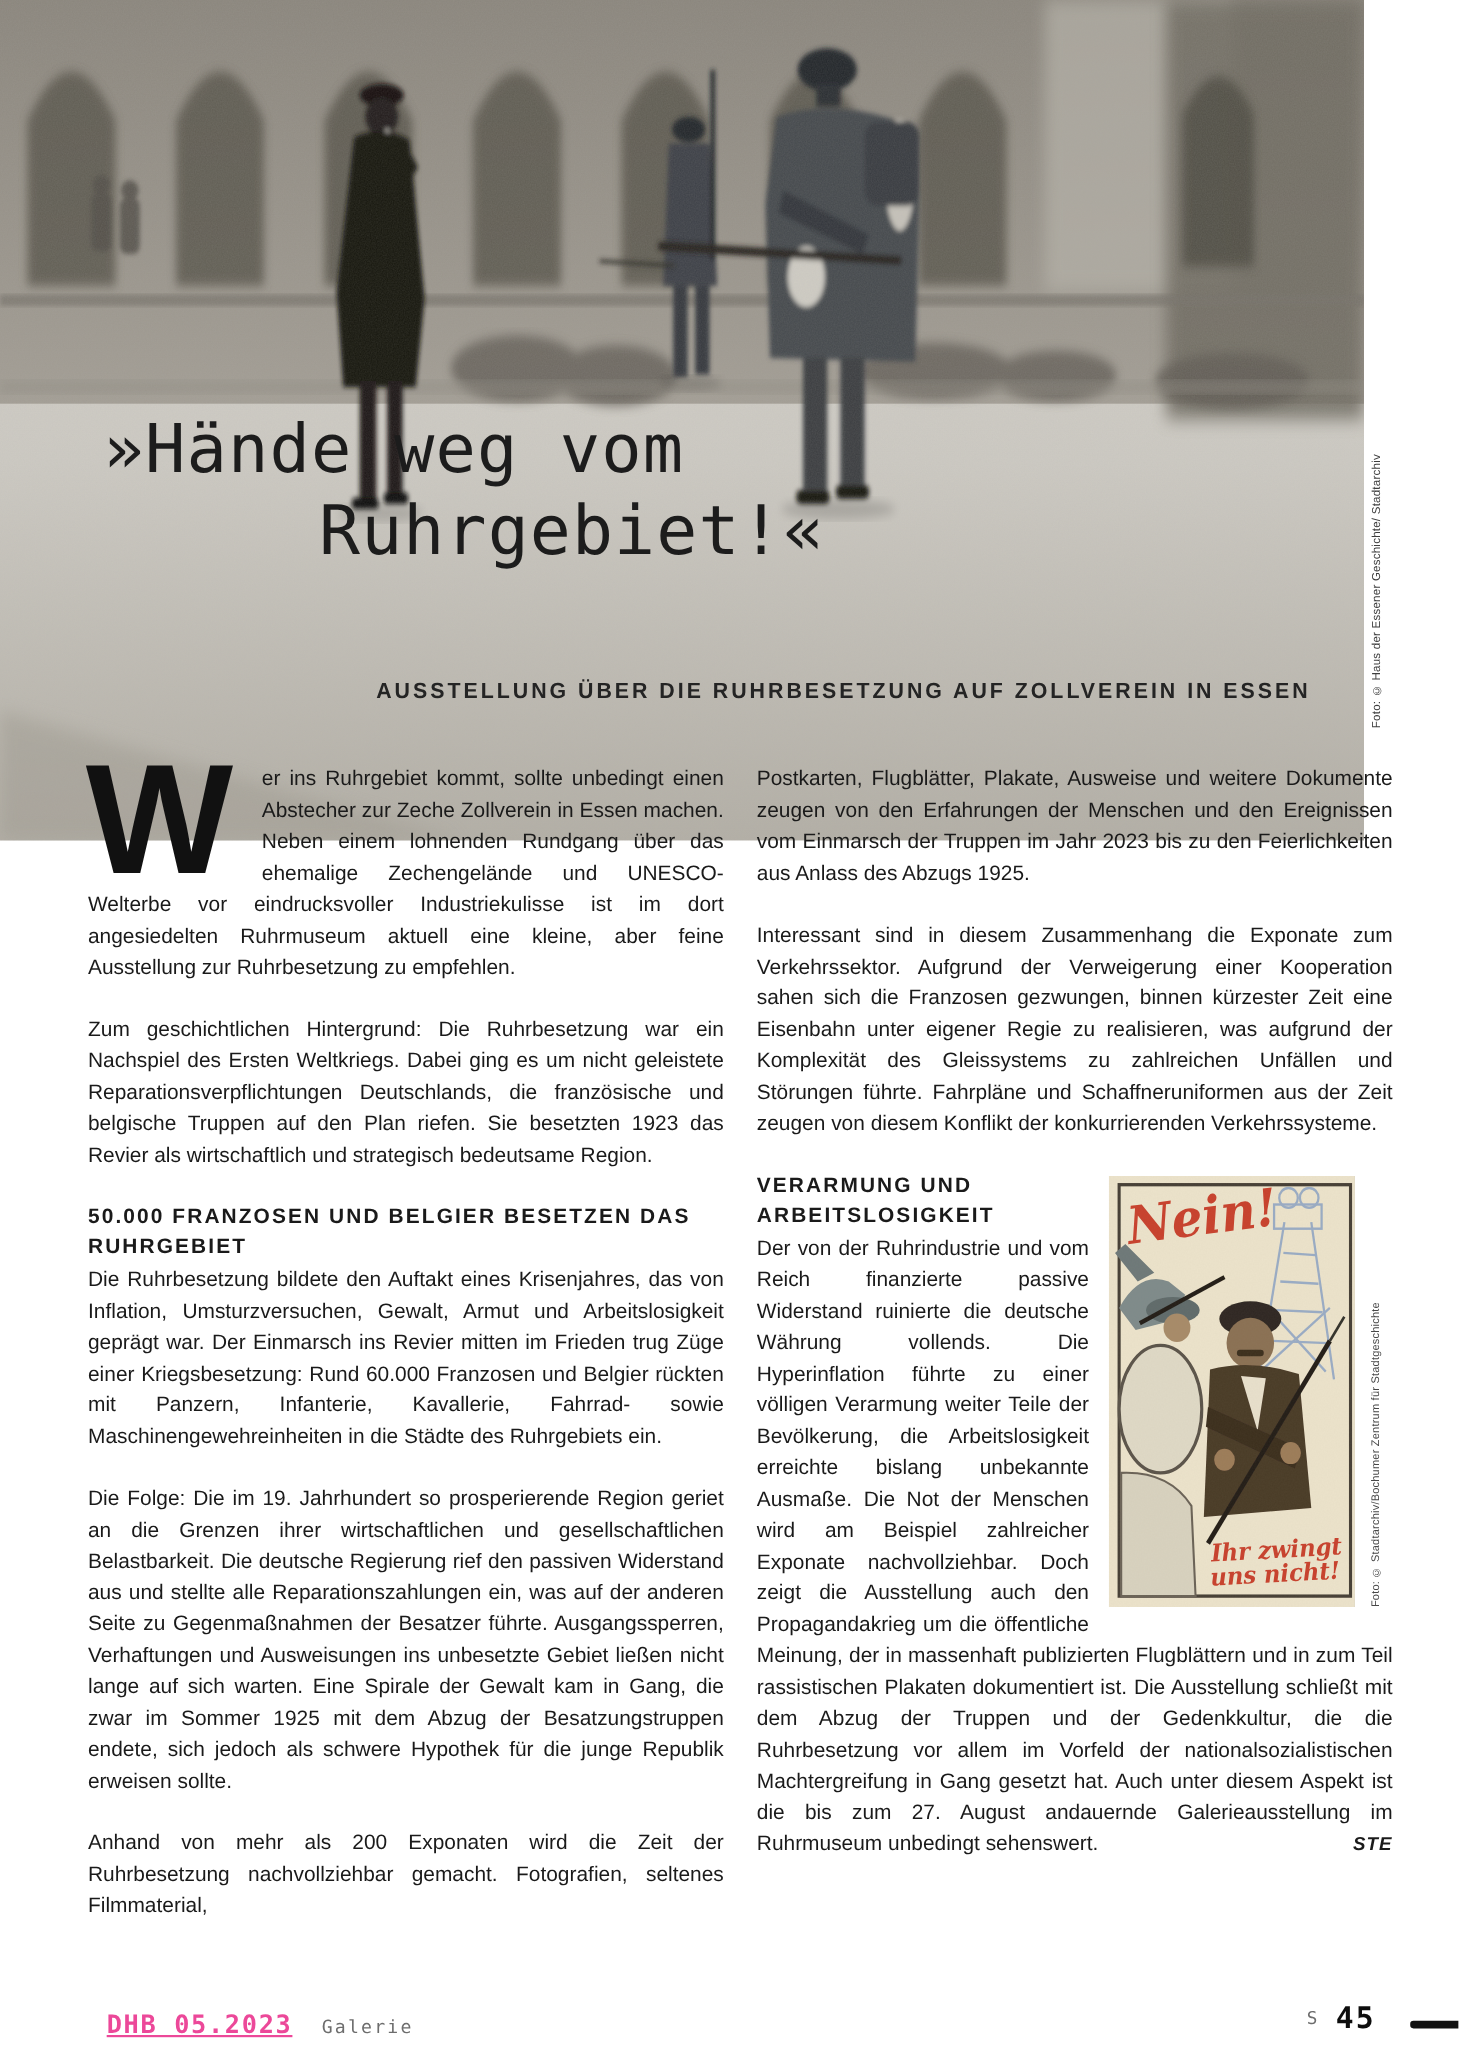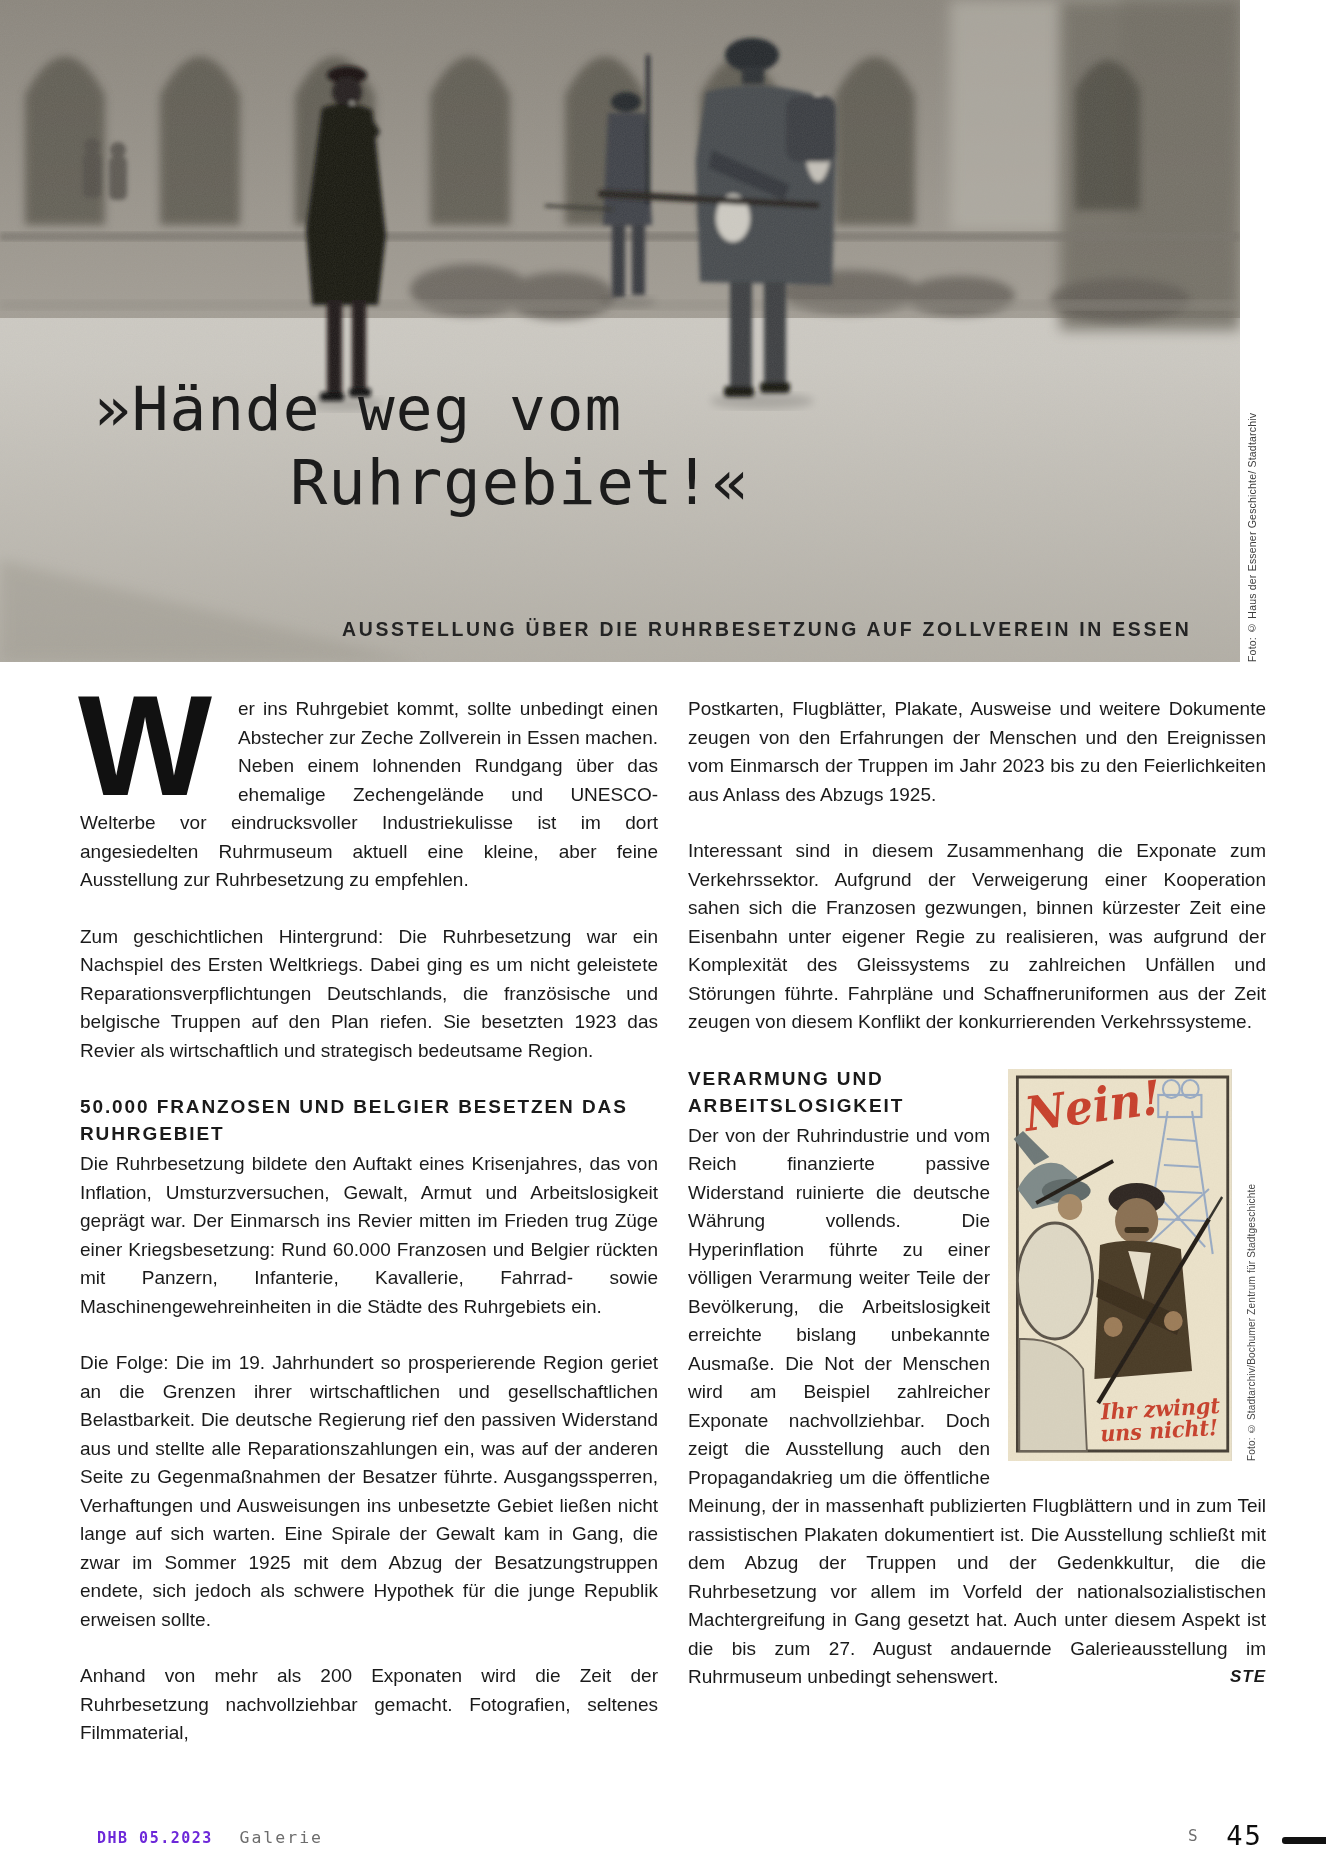--- a/index.html
+++ b/index.html
@@ -2,21 +2,21 @@
 <html lang="de"><head>
 <meta charset="utf-8">
 <style>
   html,body{margin:0;padding:0;}
   body{
     width:1326px;height:1875px;position:relative;background:#ffffff;
     font-family:"Liberation Sans",sans-serif;color:#1b1b1b;overflow:hidden;
   }
   
   .hero{
-    position:absolute;left:0;top:0;width:1240px;height:662px;overflow:hidden;
+    position:absolute;left:0;top:0;width:1240px;height:764px;overflow:hidden;
     background:#c4c0b8;
   }
   .hero svg{display:block;width:100%;height:100%;}
   .hero-title{
     position:absolute;color:#1c1c1c;
     font-family:"DejaVu Sans Mono",monospace;font-weight:500;
     font-size:61px;line-height:1;letter-spacing:1px;white-space:nowrap;
   }
   .hero-title.l1{left:94px;top:378px;}
   .hero-title.l2{left:290px;top:452px;font-size:62px;}
@@ -56,28 +56,28 @@
     float:right;width:258px;margin:4px 0 10px 18px;display:flex;gap:6px;
   }
   .poster-img{width:238px;height:392px;display:block;box-shadow:0 0 0 1px #d8d2c2 inset;}
   .vcredit.poster-credit{position:static;height:392px;font-size:10px;color:#474747;}
   .author{float:right;font-weight:bold;font-style:italic;font-size:17px;letter-spacing:1px;line-height:28.5px;}
   
   .footer-left{
     position:absolute;left:97px;top:1828px;white-space:nowrap;
     font-family:"DejaVu Sans Mono",monospace;
   }
-  .footer-issue{font-weight:bold;font-size:15px;letter-spacing:1.5px;color:#6d28d9;}
+  .footer-issue{font-weight:bold;font-size:23px;letter-spacing:1.5px;color:#ec4899;text-decoration:underline;}
   .footer-section{font-size:16.5px;letter-spacing:2px;color:#6d6d6d;margin-left:17px;}
   .footer-right{
     position:absolute;left:1188px;top:1820px;white-space:nowrap;
     font-family:"DejaVu Sans Mono",monospace;
   }
   .pg-prefix{font-size:16px;color:#6d6d6d;letter-spacing:1px;vertical-align:4px;}
-  .pg-num{font-size:27px;font-weight:normal;letter-spacing:2px;color:#0d0d0d;margin-left:18px;}
+  .pg-num{font-size:27px;font-weight:bold;letter-spacing:2px;color:#0d0d0d;margin-left:6px;}
   .footer-rule{
     position:absolute;right:0;top:1837px;width:44px;height:7px;background:#111;border-radius:3px 0 0 3px;
   }
 </style>
 </head>
 <body>
 
 <div class="hero">
   <svg viewBox="0 0 1240 662" preserveAspectRatio="none" aria-hidden="true">
     <defs>

